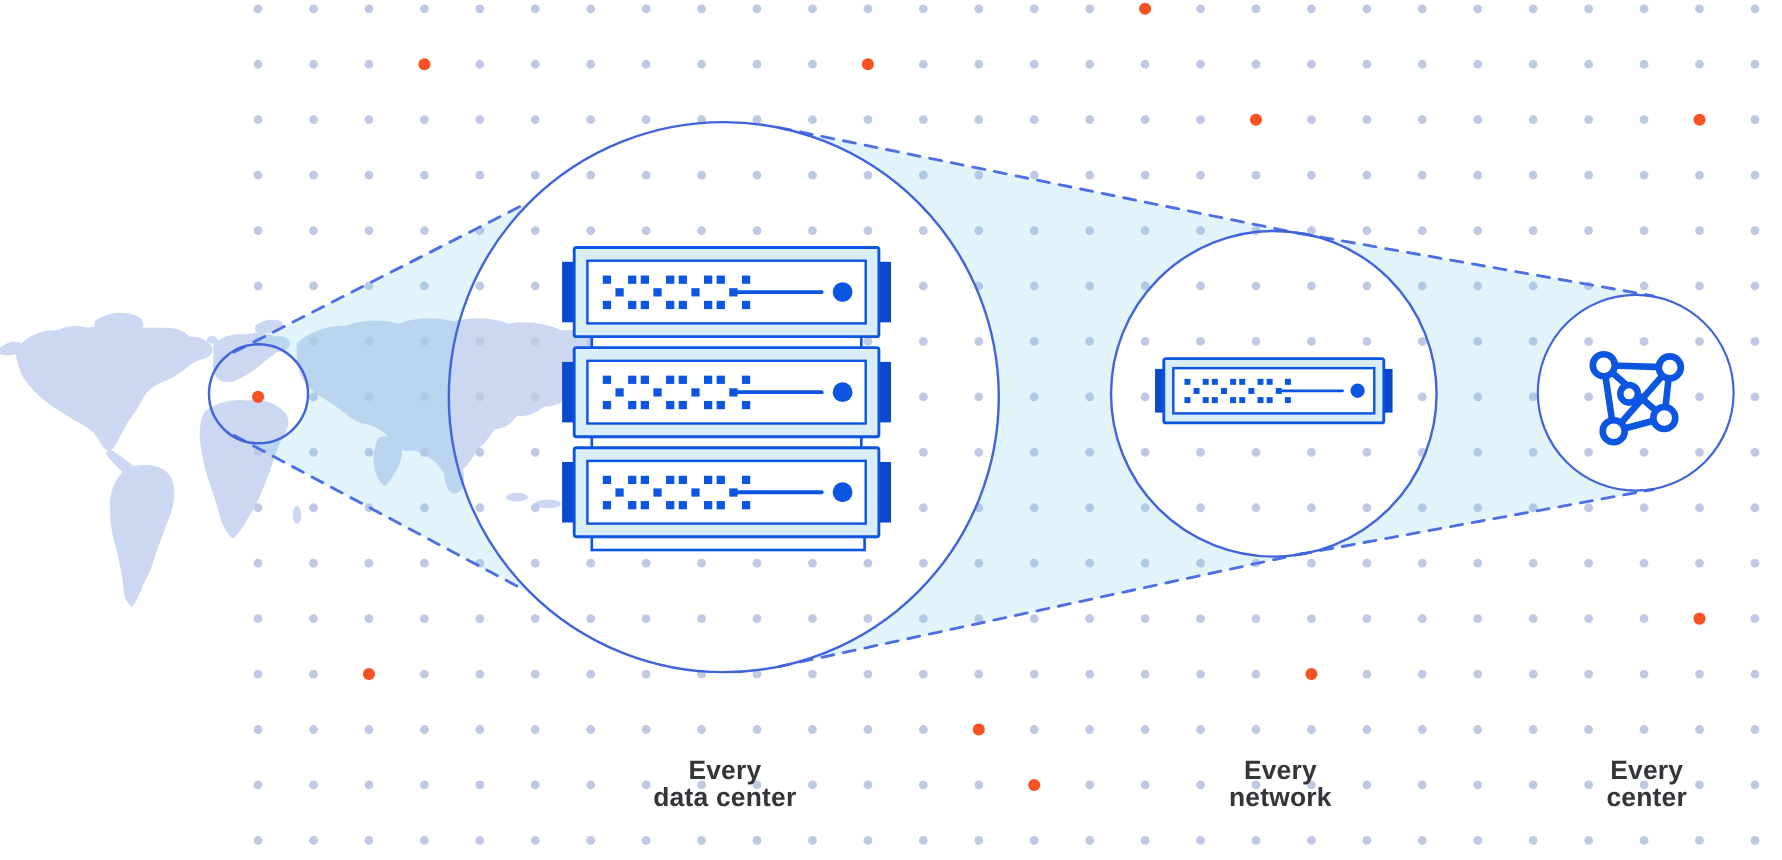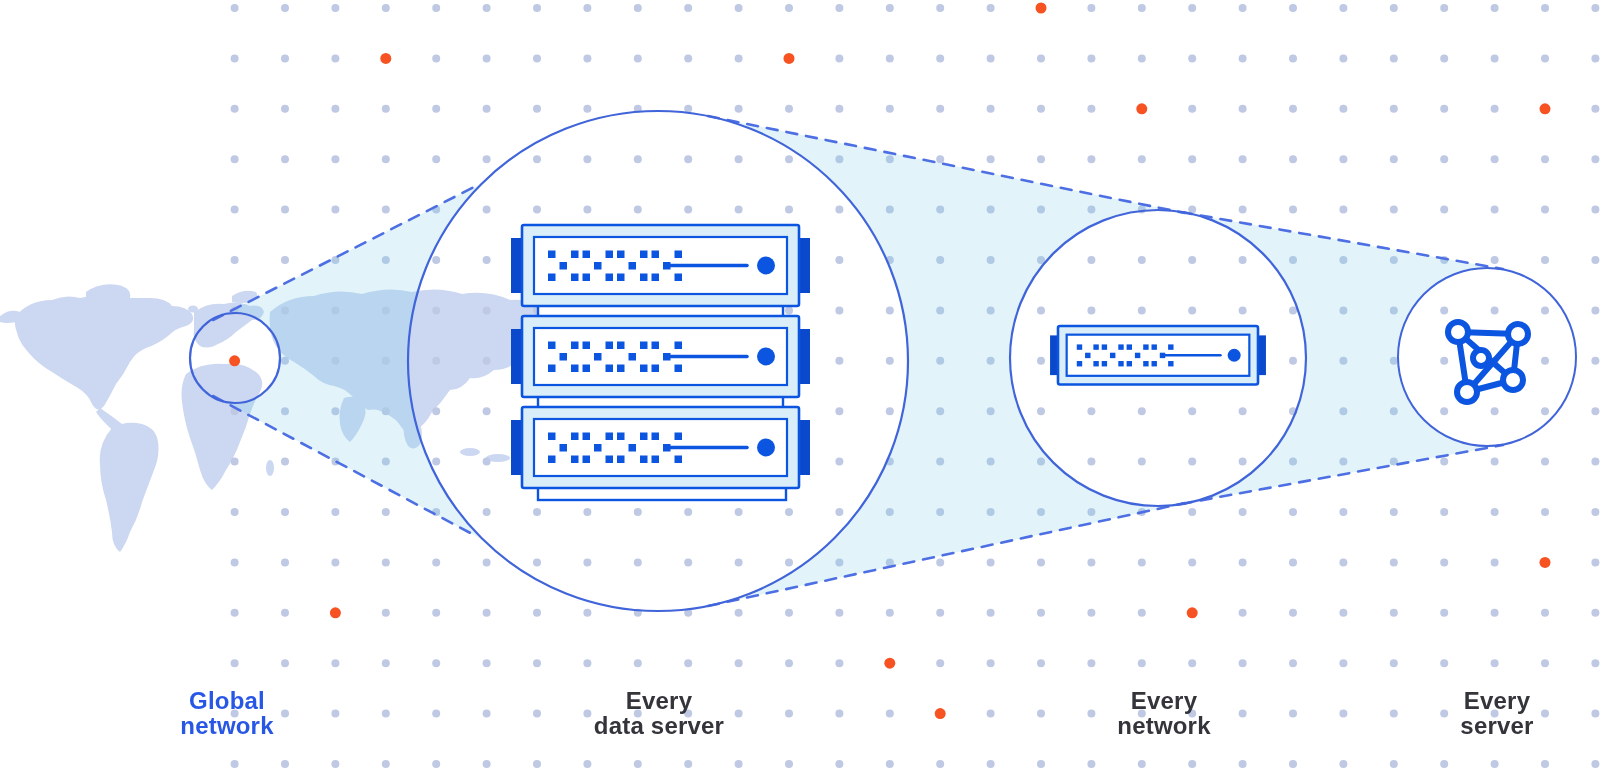--- a/index.html
+++ b/index.html
@@ -658,17 +658,16 @@
     <line class="net-edge" x1="1458" y1="332" x2="1513" y2="380"></line>
     <line class="net-edge" x1="1518" y1="334" x2="1467" y2="392"></line>
     <circle class="net-node" cx="1458" cy="332" r="10"></circle>
     <circle class="net-node" cx="1518" cy="334" r="10"></circle>
     <circle class="net-node" cx="1467" cy="392" r="10"></circle>
     <circle class="net-node" cx="1513" cy="380" r="10"></circle>
     <circle class="net-node" cx="1481" cy="358" r="8"></circle>
   </g>
 </svg>
 
-<div class="lbl accent" style="left:97px;top:688px;"><span>Global</span><br><span>network</span></div>
-<div class="lbl" style="left:529px;top:688px;"><span>Every</span><br><span>data server</span></div>
+<div class="lbl" style="left:529px;top:688px;"><span>Every</span><br><span>data center</span></div>
 <div class="lbl" style="left:1034px;top:688px;"><span>Every</span><br><span>network</span></div>
-<div class="lbl" style="left:1367px;top:688px;"><span>Every</span><br><span>server</span></div>
+<div class="lbl" style="left:1367px;top:688px;"><span>Every</span><br><span>center</span></div>
 </div>
 
 </body></html>

